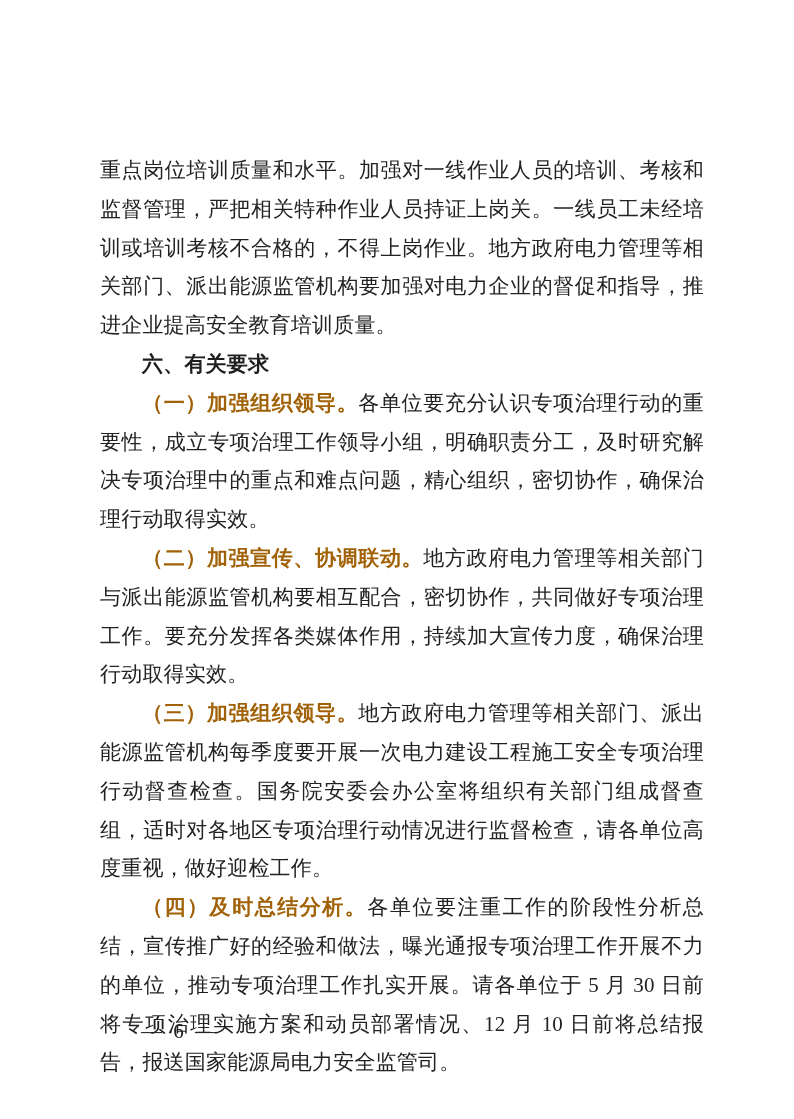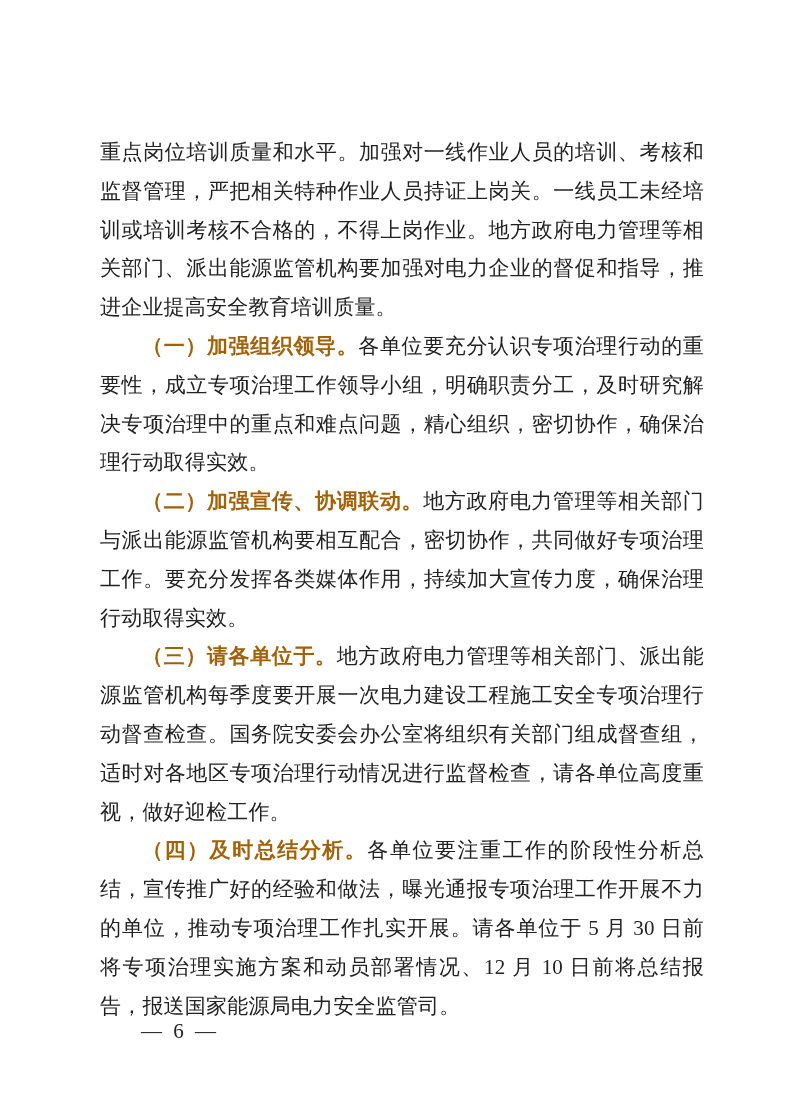--- a/index.html
+++ b/index.html
@@ -15,21 +15,21 @@
     font-family: "Liberation Serif", "DejaVu Serif", serif;
   }
   .page {
     position: absolute;
     inset: 0;
     background: #ffffff;
   }
   .content {
     position: absolute;
     left: 100px;
-    top: 133px;
+    top: 151px;
     width: 604px;
     color: #222222;
     font-size: 21px;
     line-height: 38.8px;
     text-align: justify;
     text-justify: inter-character;
     letter-spacing: 0.2px;
   }
   .para {
     margin: 0;
@@ -68,26 +68,27 @@
 </style>
 </head>
 <body>
 
 <div class="page">
 
   <main class="content">
 
     <p class="para no-indent">重点岗位培训质量和水平。加强对一线作业人员的培训、考核和监督管理，严把相关特种作业人员持证上岗关。一线员工未经培训或培训考核不合格的，不得上岗作业。地方政府电力管理等相关部门、派出能源监管机构要加强对电力企业的督促和指导，推进企业提高安全教育培训质量。</p>
 
+    <h2 class="heading">六、有关要求</h2>
 
     <p class="para"><span class="lead">（一）加强组织领导。</span><span>各单位要充分认识专项治理行动的重要性，成立专项治理工作领导小组，明确职责分工，及时研究解决专项治理中的重点和难点问题，精心组织，密切协作，确保治理行动取得实效。</span></p>
 
     <p class="para"><span class="lead">（二）加强宣传、协调联动。</span><span>地方政府电力管理等相关部门与派出能源监管机构要相互配合，密切协作，共同做好专项治理工作。要充分发挥各类媒体作用，持续加大宣传力度，确保治理行动取得实效。</span></p>
 
-    <p class="para"><span class="lead">（三）请各单位于。</span><span>地方政府电力管理等相关部门、派出能源监管机构每季度要开展一次电力建设工程施工安全专项治理行动督查检查。国务院安委会办公室将组织有关部门组成督查组，适时对各地区专项治理行动情况进行监督检查，请各单位高度重视，做好迎检工作。</span></p>
+    <p class="para"><span class="lead">（三）加强组织领导。</span><span>地方政府电力管理等相关部门、派出能源监管机构每季度要开展一次电力建设工程施工安全专项治理行动督查检查。国务院安委会办公室将组织有关部门组成督查组，适时对各地区专项治理行动情况进行监督检查，请各单位高度重视，做好迎检工作。</span></p>
 
     <p class="para"><span class="lead">（四）及时总结分析。</span><span>各单位要注重工作的阶段性分析总结，宣传推广好的经验和做法，曝光通报专项治理工作开展不力的单位，推动专项治理工作扎实开展。请各单位于 5 月 30 日前将专项治理实施方案和动员部署情况、12 月 10 日前将总结报告，报送国家能源局电力安全监管司。</span></p>
 
   </main>
 
   <div class="page-number">— 6 —</div>
 
 </div>
 
 </body></html>

